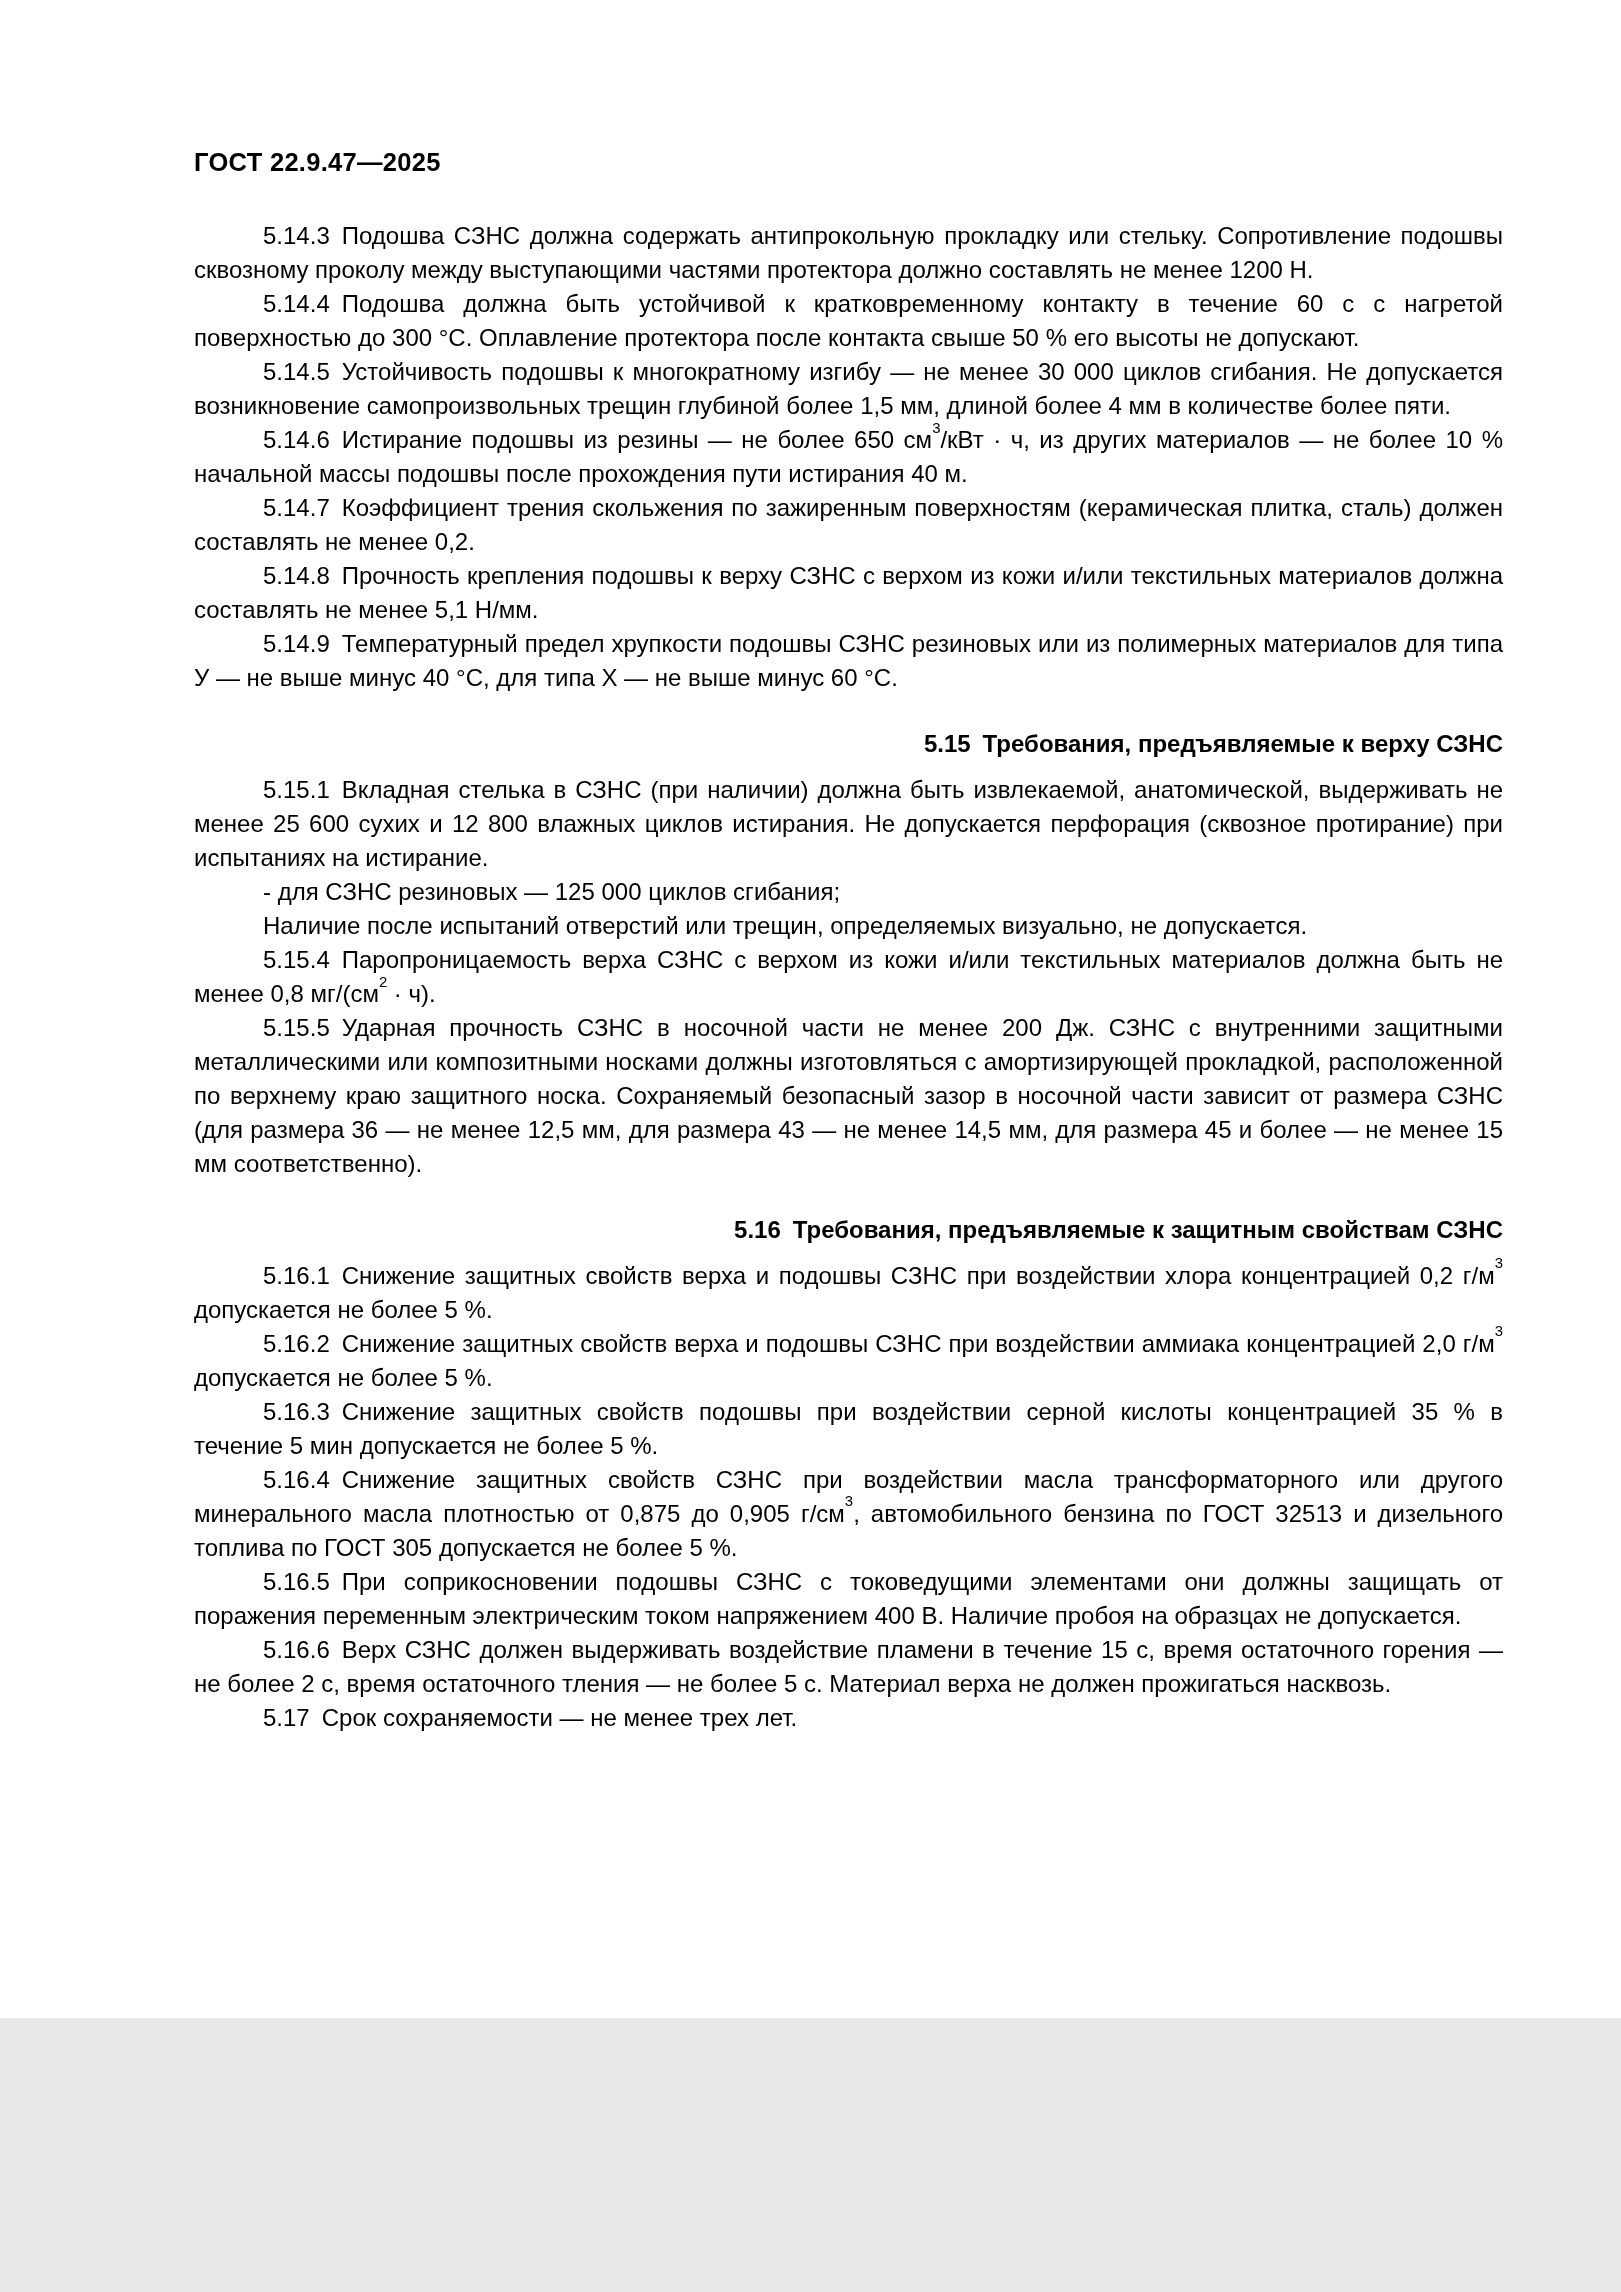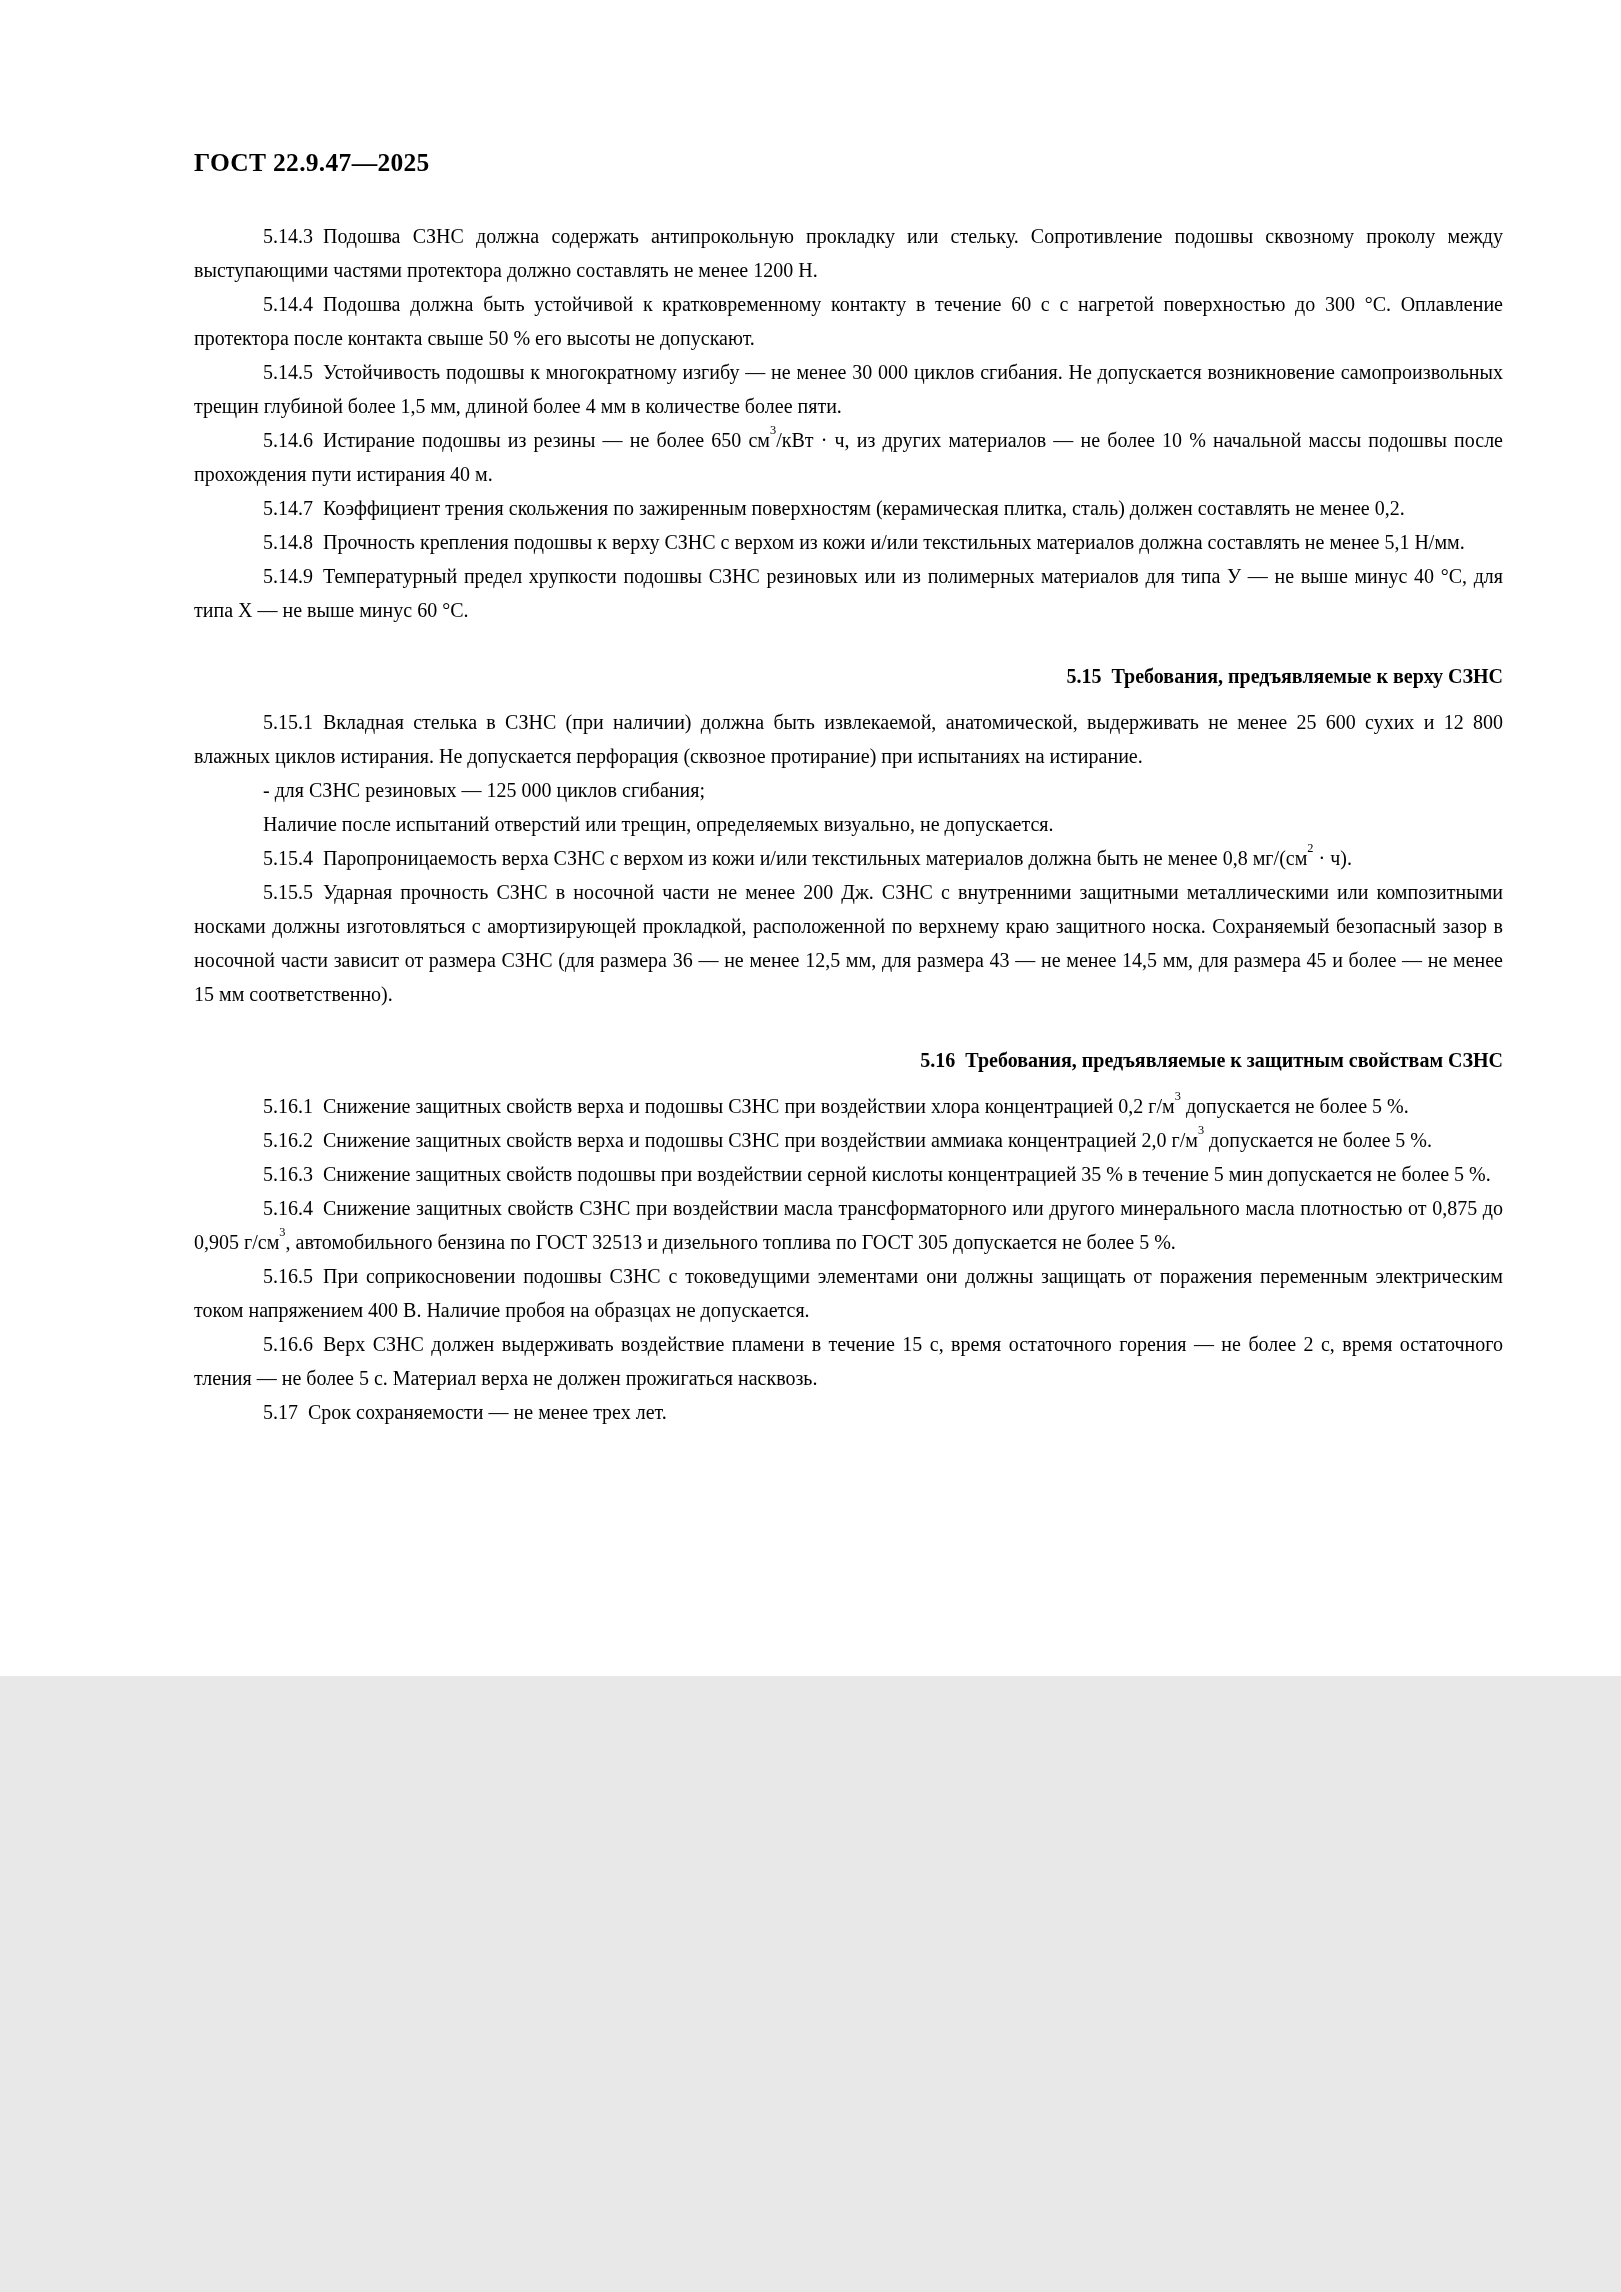--- a/index.html
+++ b/index.html
@@ -3,42 +3,42 @@
 <meta charset="utf-8">
 <style>
   html, body {
     margin: 0;
     padding: 0;
     background: #e8e8e8;
   }
   .page {
     position: relative;
     width: 1621px;
-    height: 1676px;
+    height: 2018px;
     margin: 0 auto;
     background: #ffffff;
     color: #000000;
-    font-family: Liberation Serif, serif;
+    font-family: Liberation Sans, sans-serif;
     overflow: hidden;
   }
   .doc-header {
     position: absolute;
     left: 194px;
     top: 148px;
     font-size: 25.5px;
     font-weight: 700;
     letter-spacing: 0.3px;
     white-space: nowrap;
   }
   .doc-body {
     position: absolute;
     left: 194px;
     top: 219px;
     width: 1309px;
-    font-size: 20px;
+    font-size: 24px;
     line-height: 34px;
     text-align: justify;
   }
   .doc-body p {
     margin: 0;
     padding: 0;
     text-indent: 69px;
   }
   .doc-body p.heading {
     font-weight: 700;

